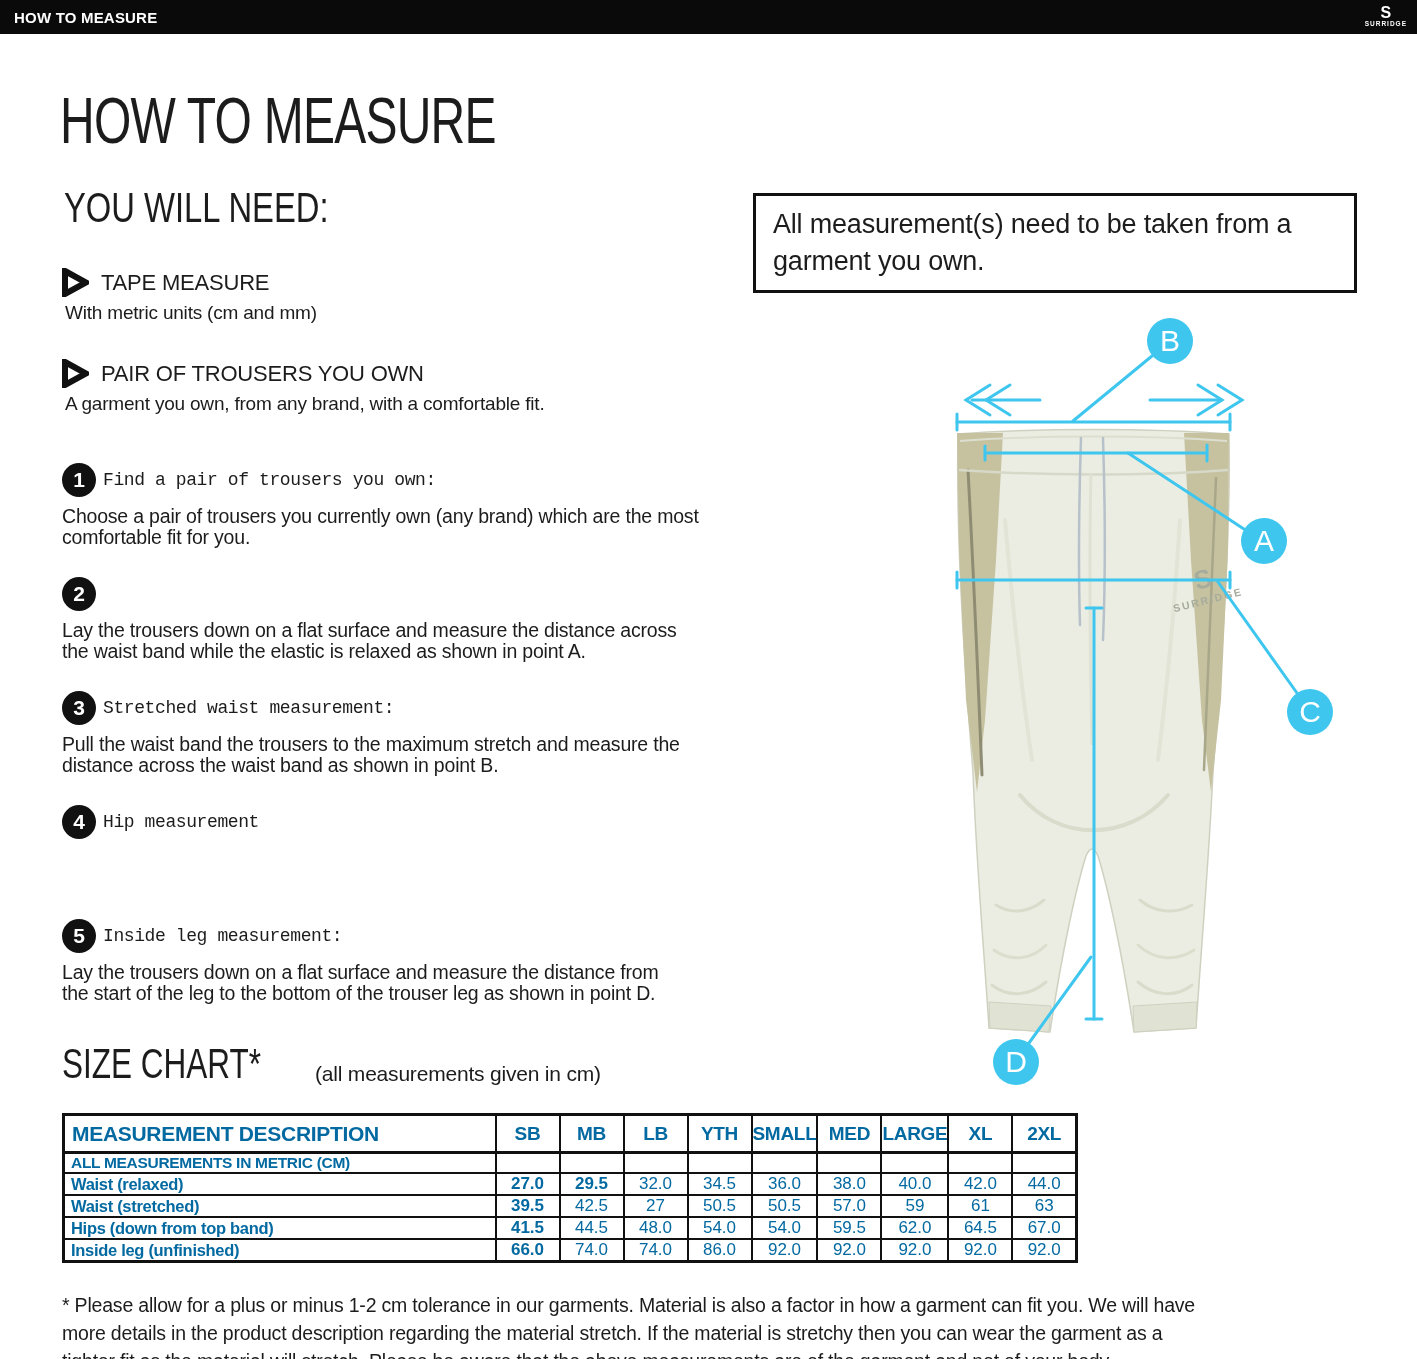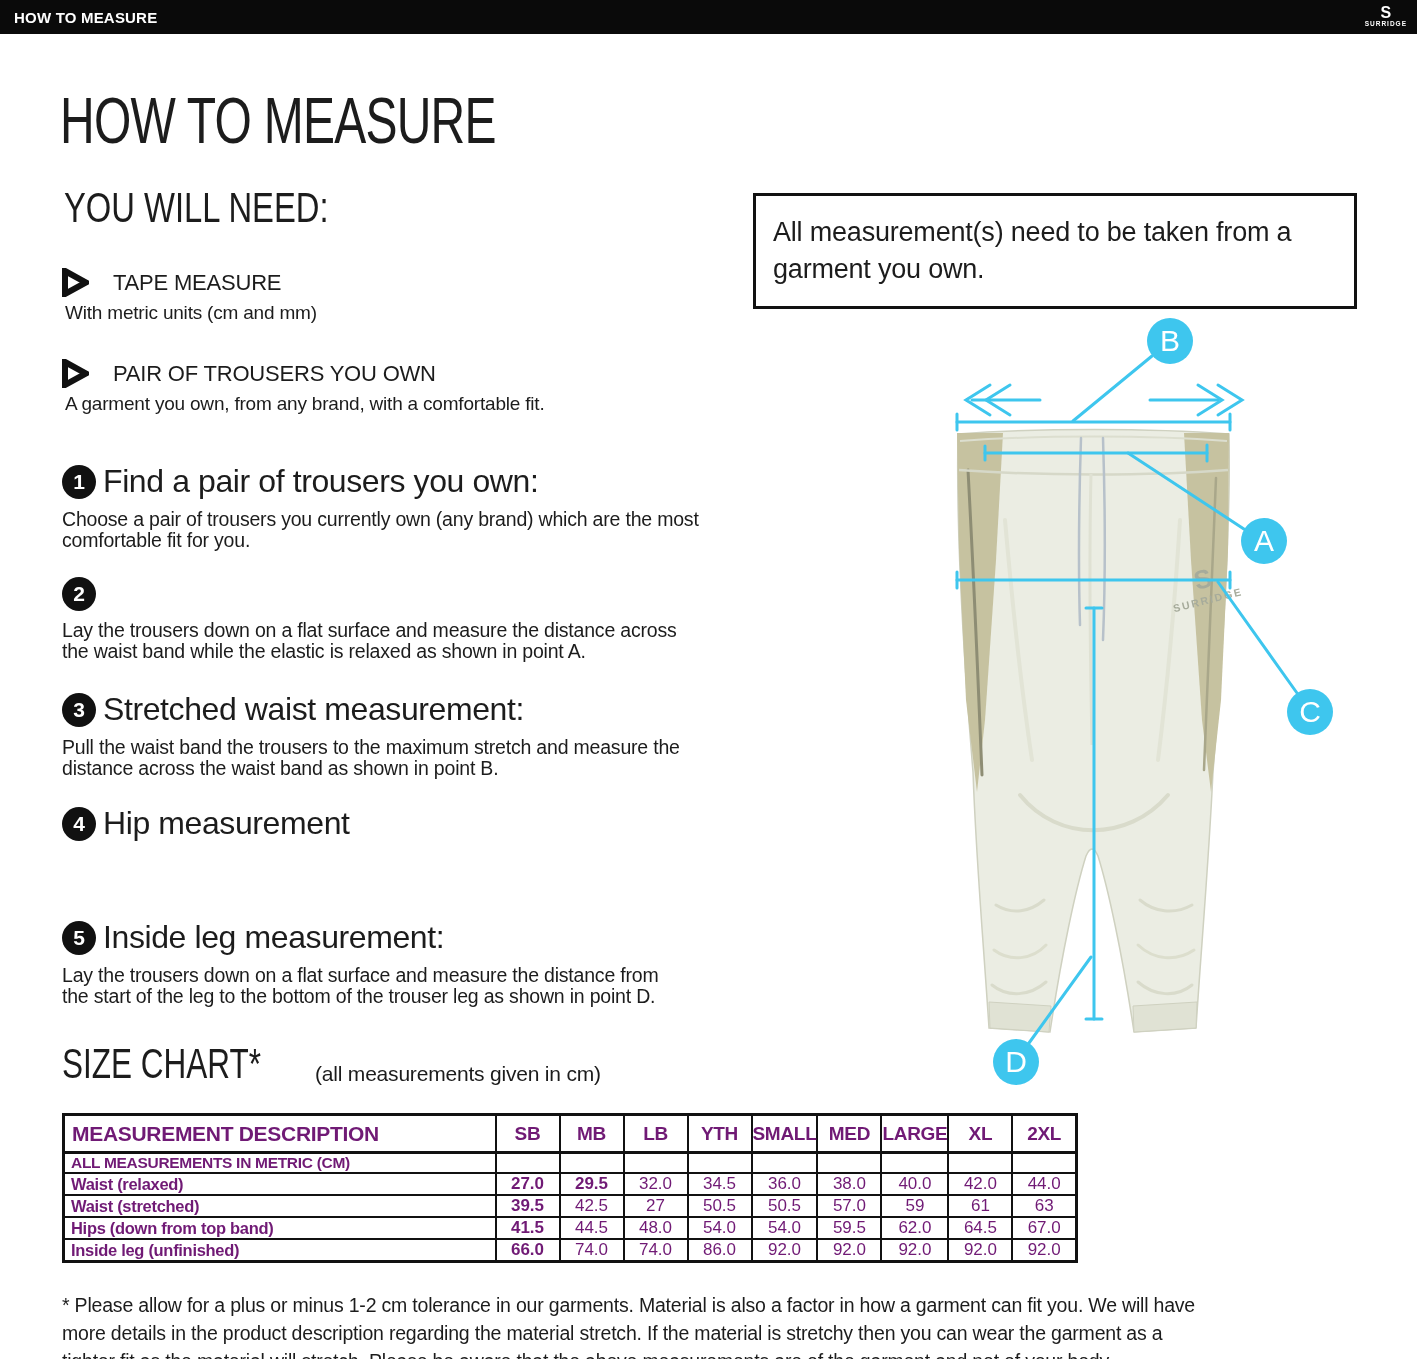--- a/index.html
+++ b/index.html
@@ -14,45 +14,45 @@
   .brand-s{color:#fff;font-weight:900;font-size:16px;line-height:14px;}
   .brand-name{color:#fff;font-weight:bold;font-size:6.5px;letter-spacing:1px;margin-top:1px;}
 
   .condensed{display:inline-block;transform:scaleX(.75);transform-origin:0 50%;white-space:nowrap;}
   .condensed78{display:inline-block;transform:scaleX(.78);transform-origin:0 50%;white-space:nowrap;}
 
   .h1{position:absolute;left:60px;top:84px;font-size:64px;font-weight:400;letter-spacing:-1px;}
   .h2-need{position:absolute;left:64px;top:184px;font-size:42px;font-weight:400;}
 
   .need-item{position:absolute;left:62px;}
-  .need-row{display:flex;align-items:center;gap:24px;}
+  .need-row{display:flex;align-items:center;gap:12px;}
   .need-title{font-size:22px;letter-spacing:-.2px;}
   .need-sub{font-size:19px;margin-top:5px;margin-left:3px;letter-spacing:-.2px;}
 
   .step{position:absolute;left:62px;}
   .step-row{display:flex;align-items:center;gap:7px;}
   .step-circle{width:34px;height:34px;border-radius:50%;background:#111;color:#fff;
                display:flex;align-items:center;justify-content:center;
                font-size:21px;font-weight:bold;flex:0 0 34px;}
-  .step-title{font-size:32px;letter-spacing:-.4px;}
+  .step-title{font-size:18px;letter-spacing:-.4px;font-family:Liberation Mono, monospace;}
   .step-desc{font-size:19.5px;line-height:21px;margin-top:9px;white-space:pre-line;letter-spacing:-.2px;}
 
-  .notice{position:absolute;left:753px;top:193px;width:604px;height:116px;border:3px solid #111;
+  .notice{position:absolute;left:753px;top:193px;width:604px;height:100px;border:3px solid #111;
           box-sizing:border-box;display:flex;align-items:center;}
   .notice-text{font-size:27px;line-height:37px;margin-left:17px;white-space:pre-line;letter-spacing:-.2px;}
 
   .diagram{position:absolute;left:900px;top:310px;width:490px;height:800px;}
 
   .sc-head{position:absolute;left:62px;top:1040px;font-size:42px;font-weight:400;}
   .sc-note{position:absolute;left:315px;top:1062px;font-size:21px;letter-spacing:-.2px;}
 
   table.size{position:absolute;left:62px;top:1113px;border-collapse:collapse;table-layout:fixed;
              border:3px solid #111;}
   table.size td,table.size th{border:2px solid #111;padding:0;vertical-align:middle;
-             font-family:"Liberation Sans",sans-serif;color:#701a75;}
+             font-family:"Liberation Sans",sans-serif;color:#0369a1;}
   col.cdesc{width:432px;}
   col.csize{width:64px;}
   tr.hdr{height:38px;}
   tr.hdr th{font-size:19px;font-weight:bold;letter-spacing:-.3px;text-align:center;border-bottom:3px solid #111;}
   tr.hdr th.desc{text-align:left;padding-left:7px;font-size:21px;}
   tr.sub{height:16px;}
   tr.sub td.desc{font-size:15.5px;font-weight:bold;padding-left:6px;letter-spacing:-.3px;}
   tr.data{height:16px;}
   tr.data td{font-size:17px;text-align:center;}
   tr.data td.desc{text-align:left;font-size:16.5px;font-weight:bold;padding-left:6px;letter-spacing:-.3px;}

